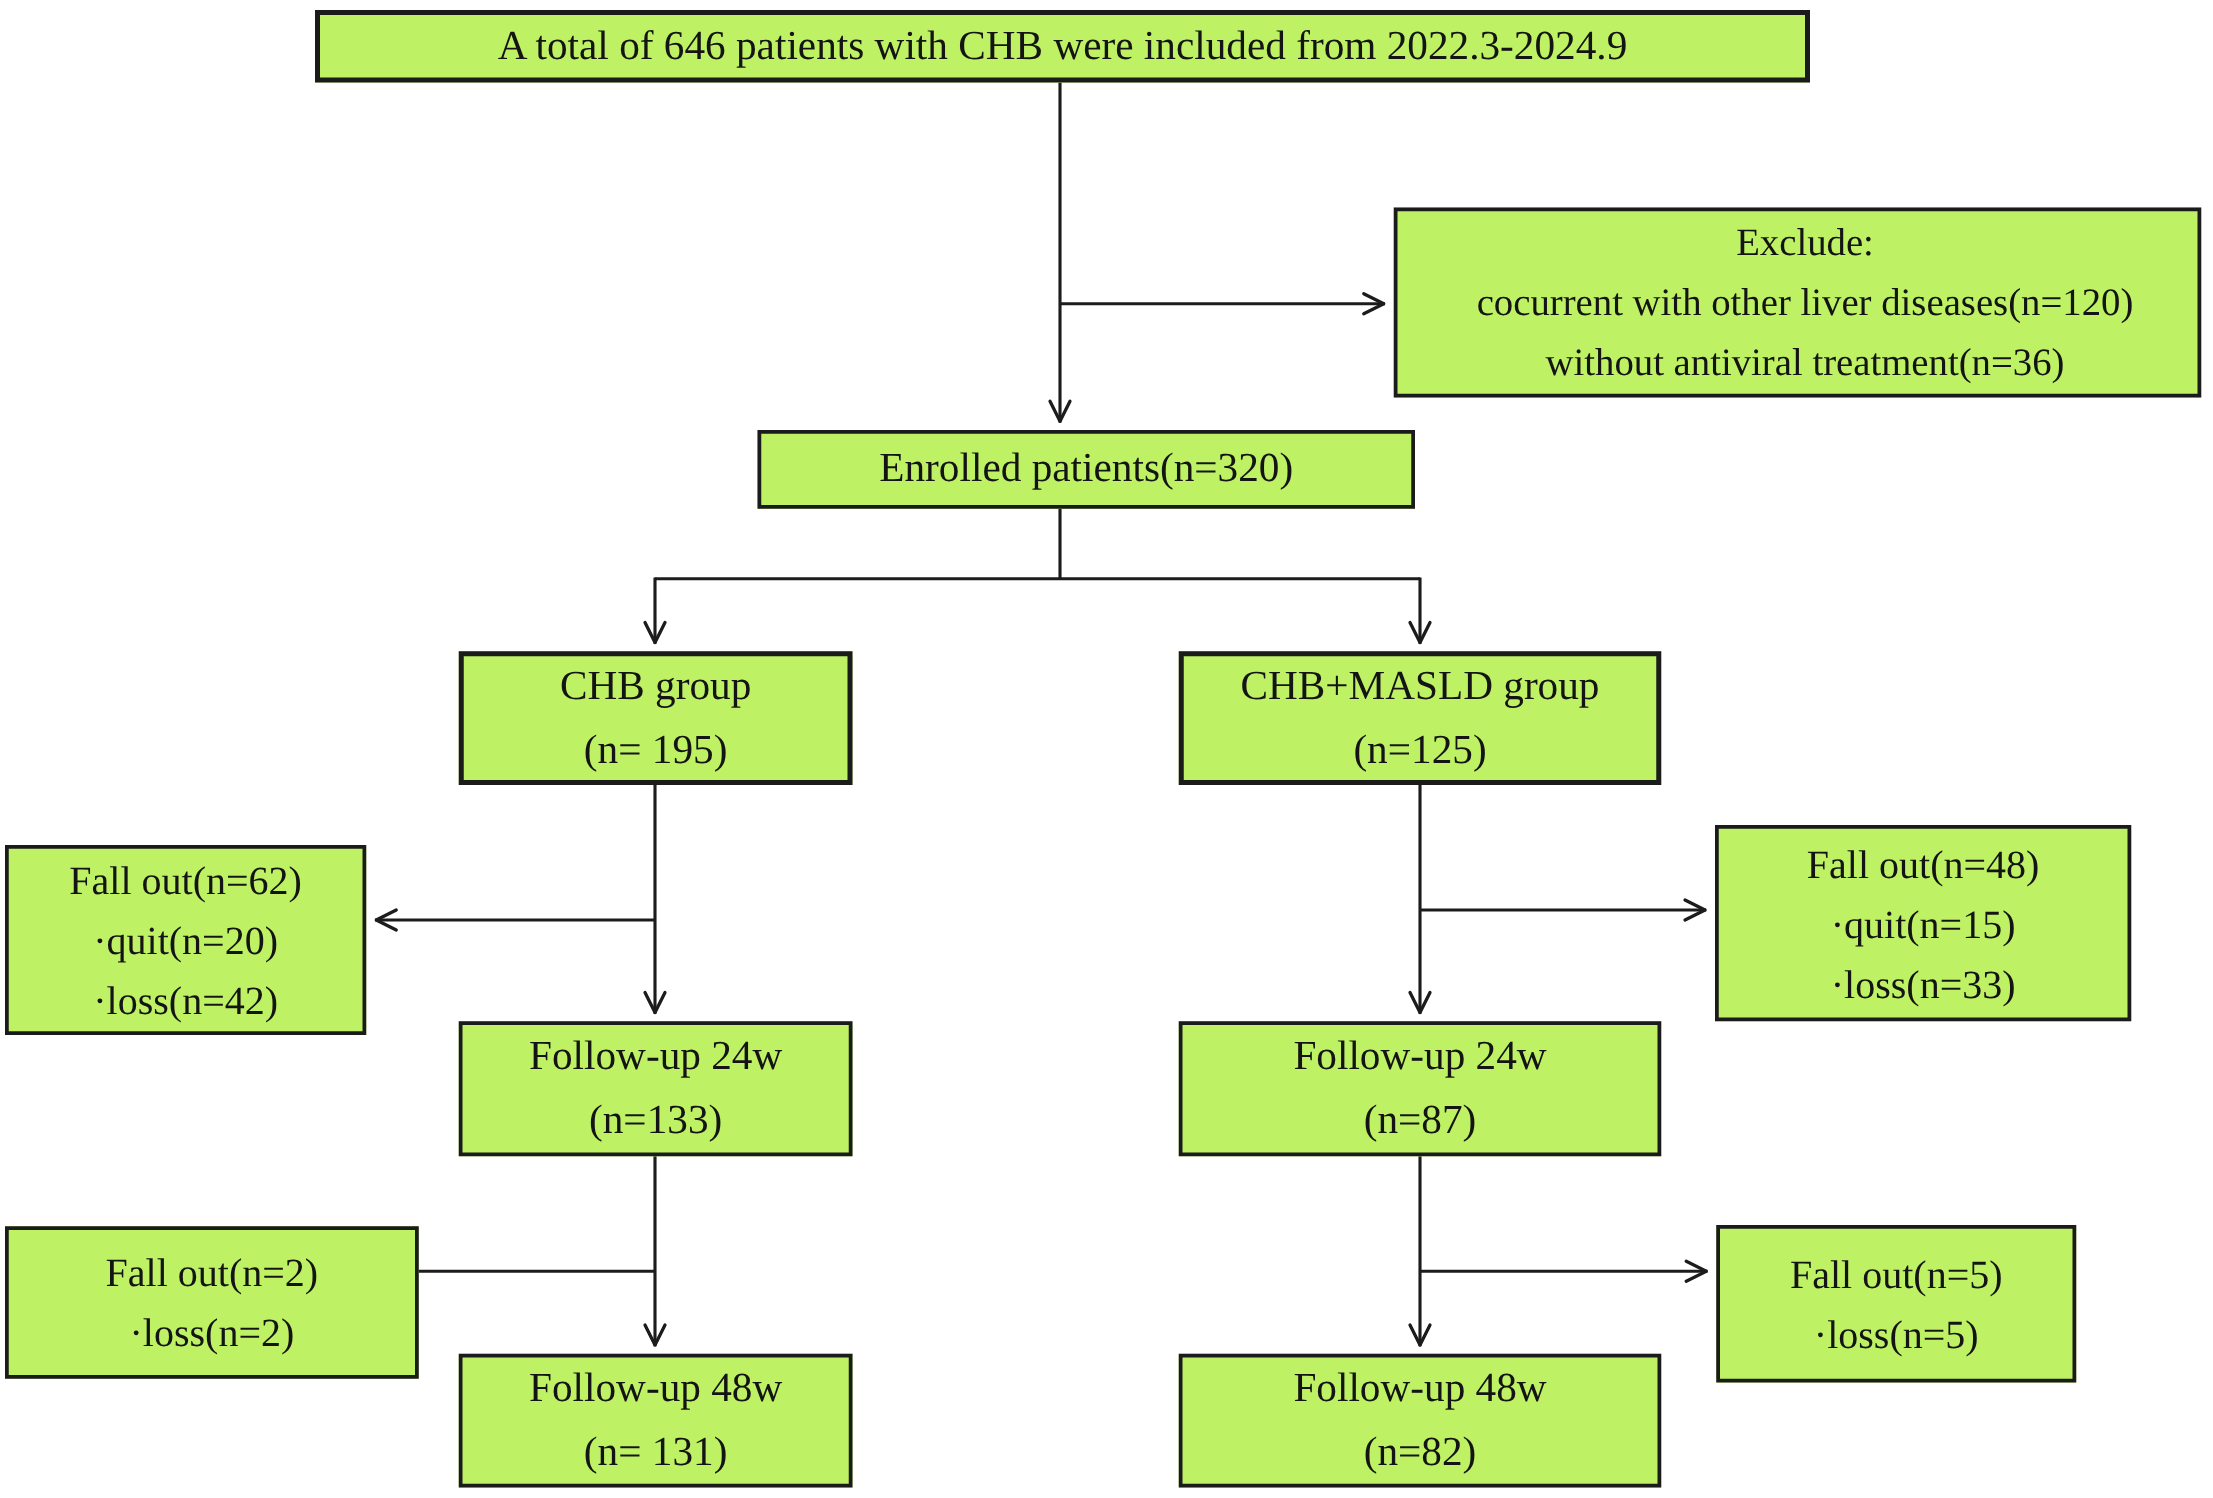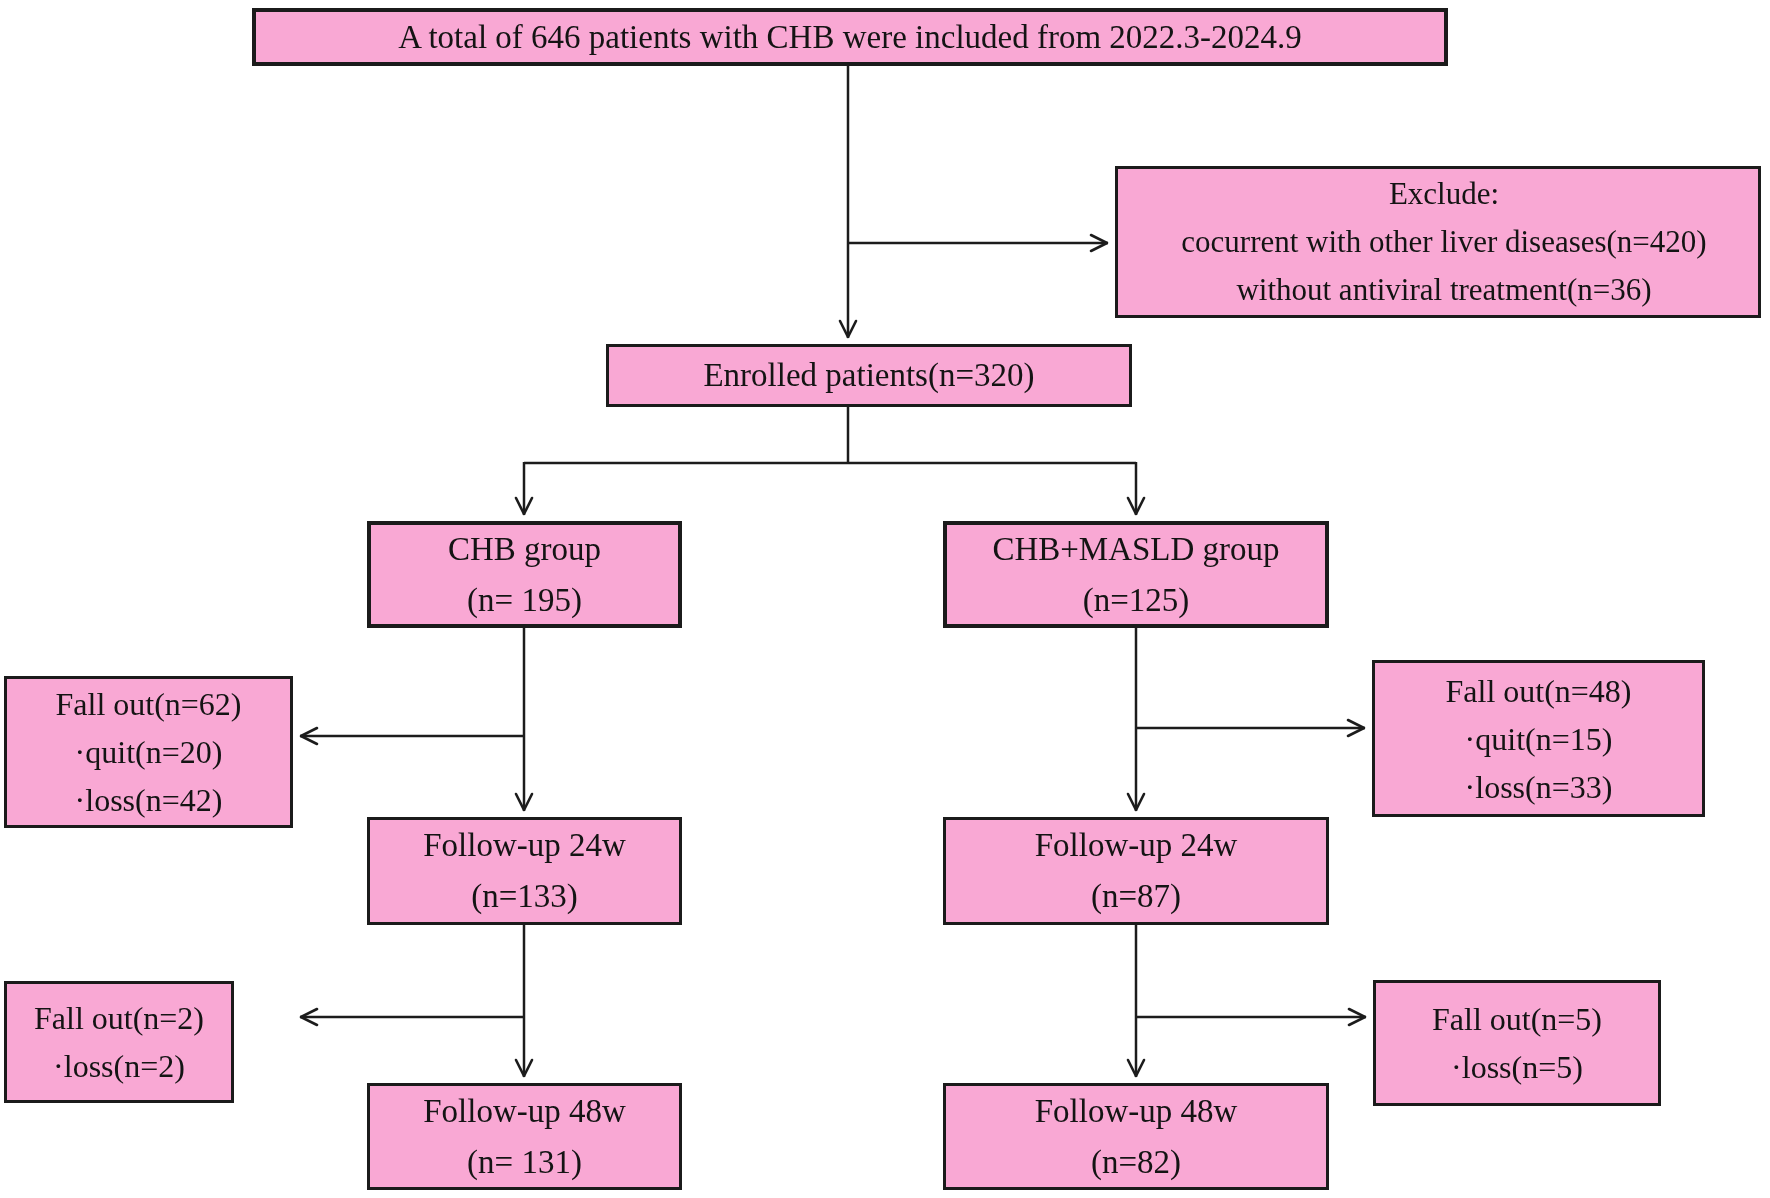--- a/index.html
+++ b/index.html
@@ -19,21 +19,21 @@
   .connectors {
     position: absolute;
     left: 0; top: 0;
     width: 1770px;
     height: 1198px;
     pointer-events: none;
   }
   .box {
     position: absolute;
     box-sizing: border-box;
-    background: #f9a8d4;
+    background: #bef264;
     border: 3px solid #1b1b1b;
     display: flex;
     flex-direction: column;
     align-items: center;
     justify-content: center;
     text-align: center;
   }
   .box.thick { border-width: 4px; }
   .bline {
     font-size: 32px;
@@ -71,21 +71,21 @@
       <line x1="1136" y1="1017" x2="1366" y2="1017" marker-end="url(#ah)"></line>
     </g>
   </svg>
 
   <div class="box thick fs33" style="left:252px; top:8px; width:1196px; height:58px;">
     <div class="bline">A total of 646 patients with CHB were included from 2022.3-2024.9</div>
   </div>
 
   <div class="box fs31" style="left:1115px; top:166px; width:646px; height:152px;padding-left:12px;">
     <div class="bline">Exclude:</div>
-    <div class="bline">cocurrent with other liver diseases(n=420)</div>
+    <div class="bline">cocurrent with other liver diseases(n=120)</div>
     <div class="bline">without antiviral treatment(n=36)</div>
   </div>
 
   <div class="box fs33" style="left:606px; top:344px; width:526px; height:63px;">
     <div class="bline">Enrolled patients(n=320)</div>
   </div>
 
   <div class="box thick fs33" style="left:367px; top:521px; width:315px; height:107px;">
     <div class="bline">CHB group</div>
     <div class="bline">(n= 195)</div>
@@ -111,21 +111,21 @@
   <div class="box fs33" style="left:367px; top:817px; width:315px; height:108px;">
     <div class="bline">Follow-up 24w</div>
     <div class="bline">(n=133)</div>
   </div>
 
   <div class="box fs33" style="left:943px; top:817px; width:386px; height:108px;">
     <div class="bline">Follow-up 24w</div>
     <div class="bline">(n=87)</div>
   </div>
 
-  <div class="box" style="left:4px; top:981px; width:230px; height:122px;">
+  <div class="box" style="left:4px; top:981px; width:331px; height:122px;">
     <div class="bline">Fall out(n=2)</div>
     <div class="bline">·loss(n=2)</div>
   </div>
 
   <div class="box" style="left:1373px; top:980px; width:288px; height:126px;">
     <div class="bline">Fall out(n=5)</div>
     <div class="bline">·loss(n=5)</div>
   </div>
 
   <div class="box fs33" style="left:367px; top:1083px; width:315px; height:107px;">

